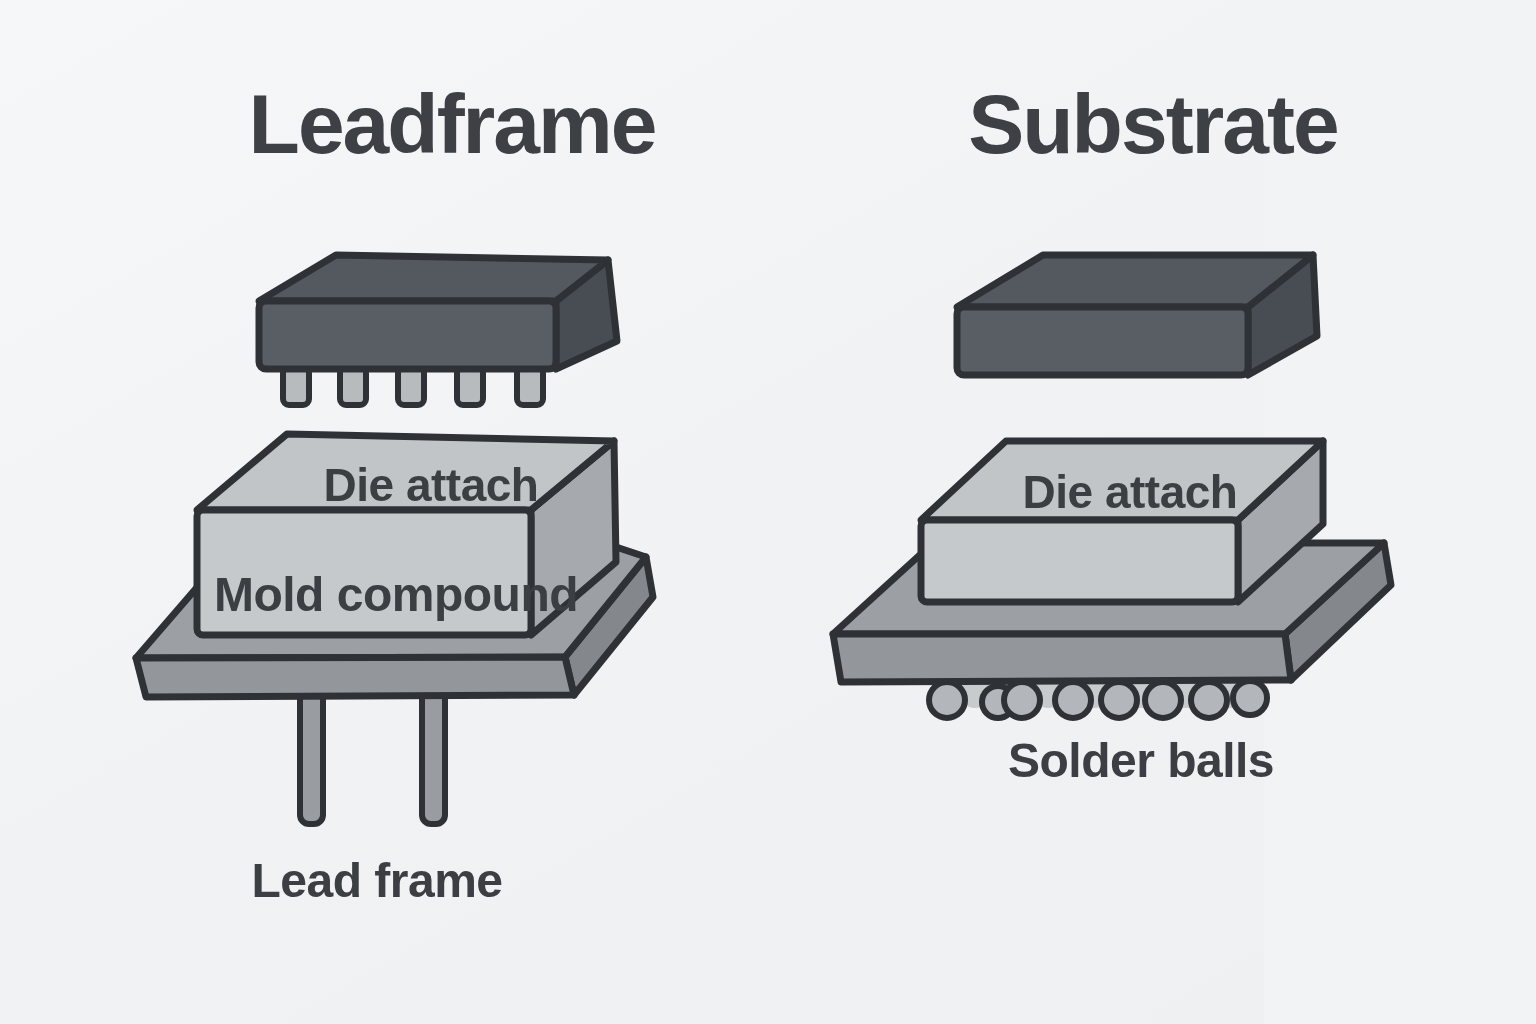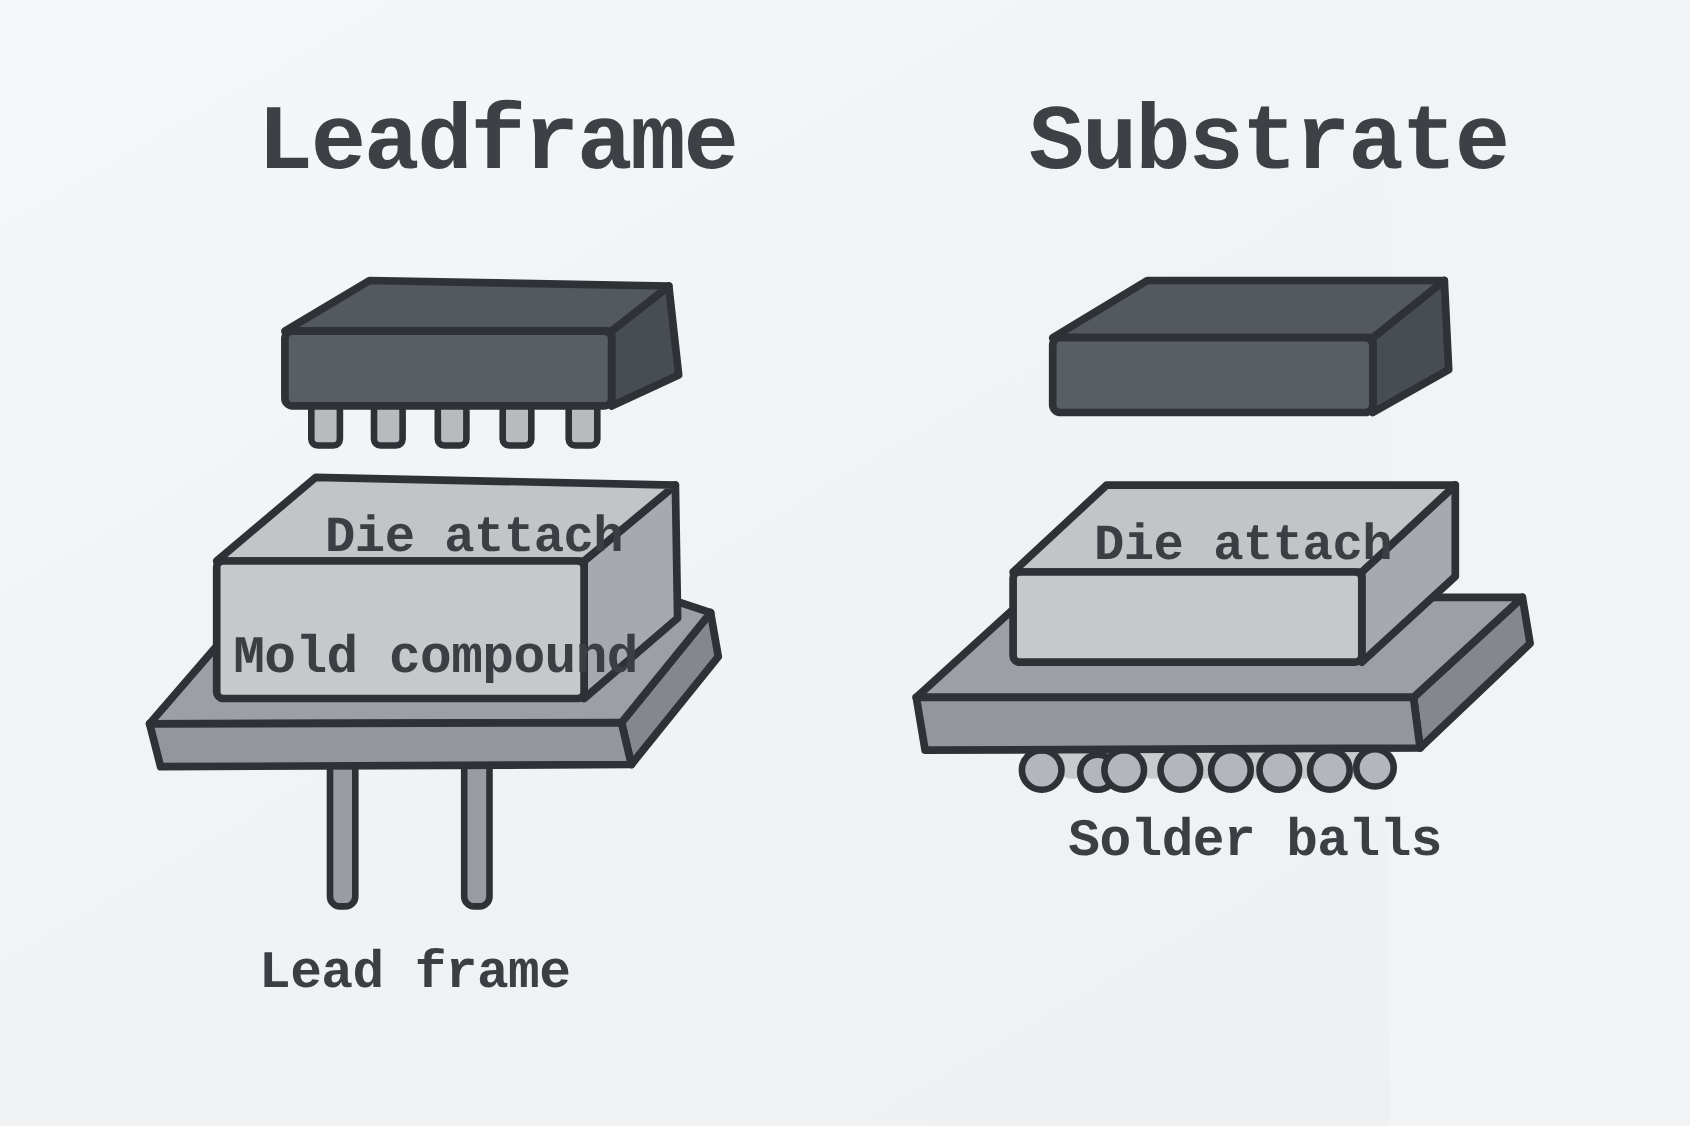--- a/index.html
+++ b/index.html
@@ -5,21 +5,21 @@
   :root{
     
   }
   html,body{margin:0;padding:0;}
   body{
     width:1536px;height:1024px;overflow:hidden;
     background:var(--page_bg,#f2f3f4);
     font-family:"Liberation Sans",sans-serif;
   }
   .stage{position:relative;width:1264px;height:1024px;
-    background:linear-gradient(150deg, #f6f7f8 0%, #f1f2f4 55%, #eef0f1 100%);font-family:Liberation Mono, monospace;}
+    background:linear-gradient(150deg, #f6f7f8 0%, #f1f2f4 55%, #eef0f1 100%);}
   svg{display:block;width:1536px;height:1024px;}
 
   
   .solid{stroke:var(--outline,#2e3236);stroke-width:7;stroke-linejoin:round;stroke-linecap:round;}
   .thin {stroke:var(--outline,#2e3236);stroke-width:6;stroke-linejoin:round;stroke-linecap:round;}
 
   .chip-front {fill:var(--chip_front,#585e64);}
   .chip-top   {fill:var(--chip_top,#53595f);}
   .chip-side  {fill:var(--chip_side,#474d53);}
 

